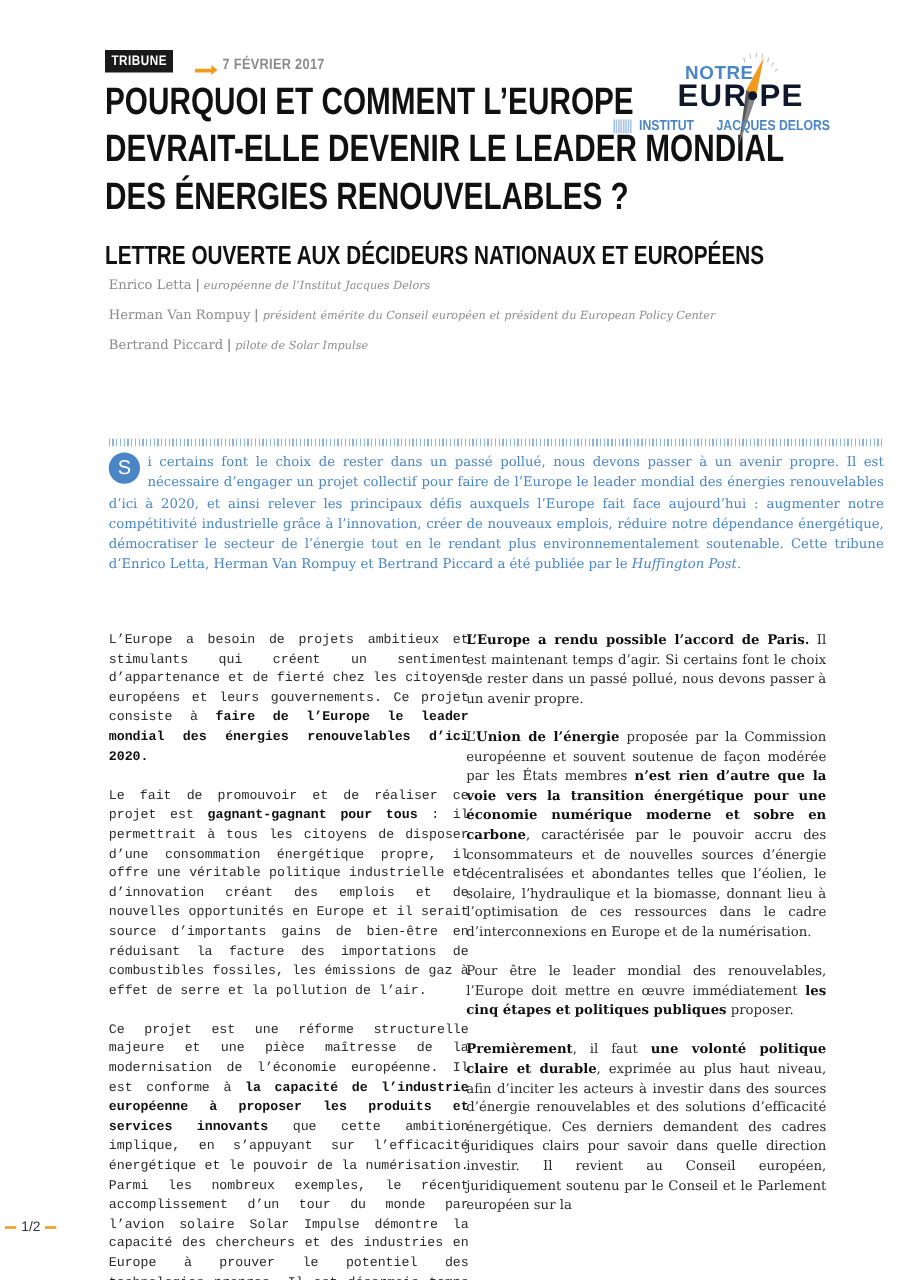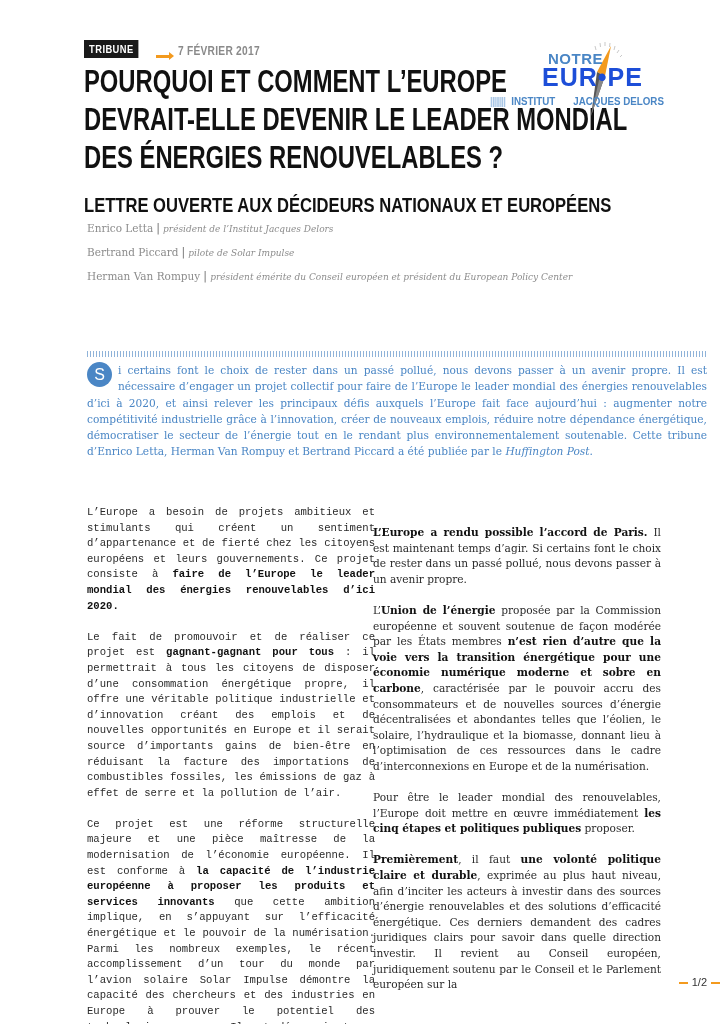--- a/index.html
+++ b/index.html
@@ -18,39 +18,39 @@
   .subtitle { position: absolute; left: 84px; top: 193px; font-family: "Liberation Sans", sans-serif; font-size: 21px; color: #111; white-space: nowrap; transform: scaleX(0.79); transform-origin: left center; }
 
   .authors { position: absolute; left: 87px; top: 222px; font-size: 10.5px; color: #8c8c8c; }
   .author { height: 24px; white-space: nowrap; }
   .author .name { font-weight: normal; }
   .author .sep { font-weight: bold; margin: 0 3px; }
   .author .role { font-style: italic; font-size: 9px; }
 
   .logo { position: absolute; left: 490px; top: 38px; width: 210px; height: 80px; }
   .logo .notre { position: absolute; left: 58px; top: 12px; font-family: Liberation Sans, sans-serif; font-weight: bold; font-size: 15px; color: #4a86c5; letter-spacing: 0.5px; }
-  .logo .europe { position: absolute; left: 52px; top: 25px; font-family: "Liberation Sans", sans-serif; font-weight: bold; font-size: 25px; color: #1d4ed8; letter-spacing: 1px; text-align: center; }
+  .logo .europe { position: absolute; left: 52px; top: 25px; font-family: "Liberation Sans", sans-serif; font-weight: bold; font-size: 25px; color: #0f172a; letter-spacing: 1px; text-align: center; }
   .logo .institut { position: absolute; left: 0px; top: 57px; font-family: "Liberation Sans", sans-serif; font-weight: bold; font-size: 11.5px; color: #4a86c5; white-space: nowrap; transform: scaleX(0.85); transform-origin: left center; }
   .logo .bars { color: #a9c6e5; letter-spacing: -1px; margin-right: 4px; }
   .logo svg { position: absolute; left: 85px; top: 0; }
 
   .dots { position: absolute; left: 87px; width: 620px; height: 6px; background-image: repeating-linear-gradient(90deg, #8fb3d9 0 1px, transparent 1px 3px); }
   .dots.top { top: 351px; }
 
   .intro { position: absolute; left: 87px; top: 362px; width: 620px; color: #4a86c5; font-size: 10.6px; line-height: 16.3px; text-align: justify; }
   .dropcap { float: left; width: 25px; height: 25px; border-radius: 50%; background: #4a86c5; color: #fff; font-family: "Liberation Sans", sans-serif; font-size: 16px; text-align: center; line-height: 25px; margin: 0 6px 0 0; }
   .intro .link { font-style: italic; }
 
   .col { position: absolute; top: 505px; width: 288px; font-size: 10.6px; line-height: 15.6px; color: #2a2a2a; text-align: justify; }
   .col.left { left: 87px; font-family: Liberation Mono, monospace; }
-  .col.right { left: 373px; margin-top: 20px; }
+  .col.right { left: 373px; }
   .col p { margin-bottom: 15.6px; }
   .col b { color: #111; }
 
-  .pager { position: absolute; left: 0; width: 724px; top: 976px; text-align: right; font-family: "Liberation Sans", sans-serif; font-size: 11px; color: #333; }
+  .pager { position: absolute; left: 0; width: 724px; top: 976px; text-align: left; font-family: "Liberation Sans", sans-serif; font-size: 11px; color: #333; }
   .pager .dash { display: inline-block; width: 9px; height: 2px; background: #f39a1e; vertical-align: middle; margin: 0 4px; }
 </style>
 </head>
 <body>
 
 <div class="header-top">
   <span class="tag">TRIBUNE</span>
   <span class="date-arrow" style="margin-left:8px;"></span>
   <span class="date">7 FÉVRIER 2017</span>
 </div>
@@ -82,27 +82,27 @@
   <span class="europe">EUR•PE</span>
   <span class="institut">
     <span class="bars">||||||||</span>
     <span>INSTITUT</span>
     <span style="margin-left:18px;">JACQUES DELORS</span>
   </span>
 </div>
 
 <div class="authors">
   <div class="author">
-    <span class="name">Enrico Letta</span><span class="sep">|</span><span class="role">président de l’Institut Jacques Delors</span>
+    <span class="name">Enrico Letta</span><span class="sep">|</span><span class="role">européenne de l’Institut Jacques Delors</span>
+  </div>
+  <div class="author">
+    <span class="name">Herman Van Rompuy</span><span class="sep">|</span><span class="role">président émérite du Conseil européen et président du European Policy Center</span>
   </div>
   <div class="author">
     <span class="name">Bertrand Piccard</span><span class="sep">|</span><span class="role">pilote de Solar Impulse</span>
-  </div>
-  <div class="author">
-    <span class="name">Herman Van Rompuy</span><span class="sep">|</span><span class="role">président émérite du Conseil européen et président du European Policy Center</span>
   </div>
 </div>
 
 <div class="dots top"></div>
 <div class="intro">
   <span class="dropcap">S</span>
   <span>i certains font le choix de rester dans un passé pollué, nous devons passer à un avenir propre. Il est nécessaire d’engager un projet collectif pour faire de l’Europe le leader mondial des énergies renouvelables d’ici à 2020, et ainsi relever les principaux défis auxquels l’Europe fait face aujourd’hui : augmenter notre compétitivité industrielle grâce à l’innovation, créer de nouveaux emplois, réduire notre dépendance énergétique, démocratiser le secteur de l’énergie tout en le rendant plus environnementalement soutenable. Cette tribune d’Enrico Letta, Herman Van Rompuy et Bertrand Piccard a été publiée par le </span><a class="link">Huffington Post</a><span>.</span>
 </div>
 
 <div class="col left">

